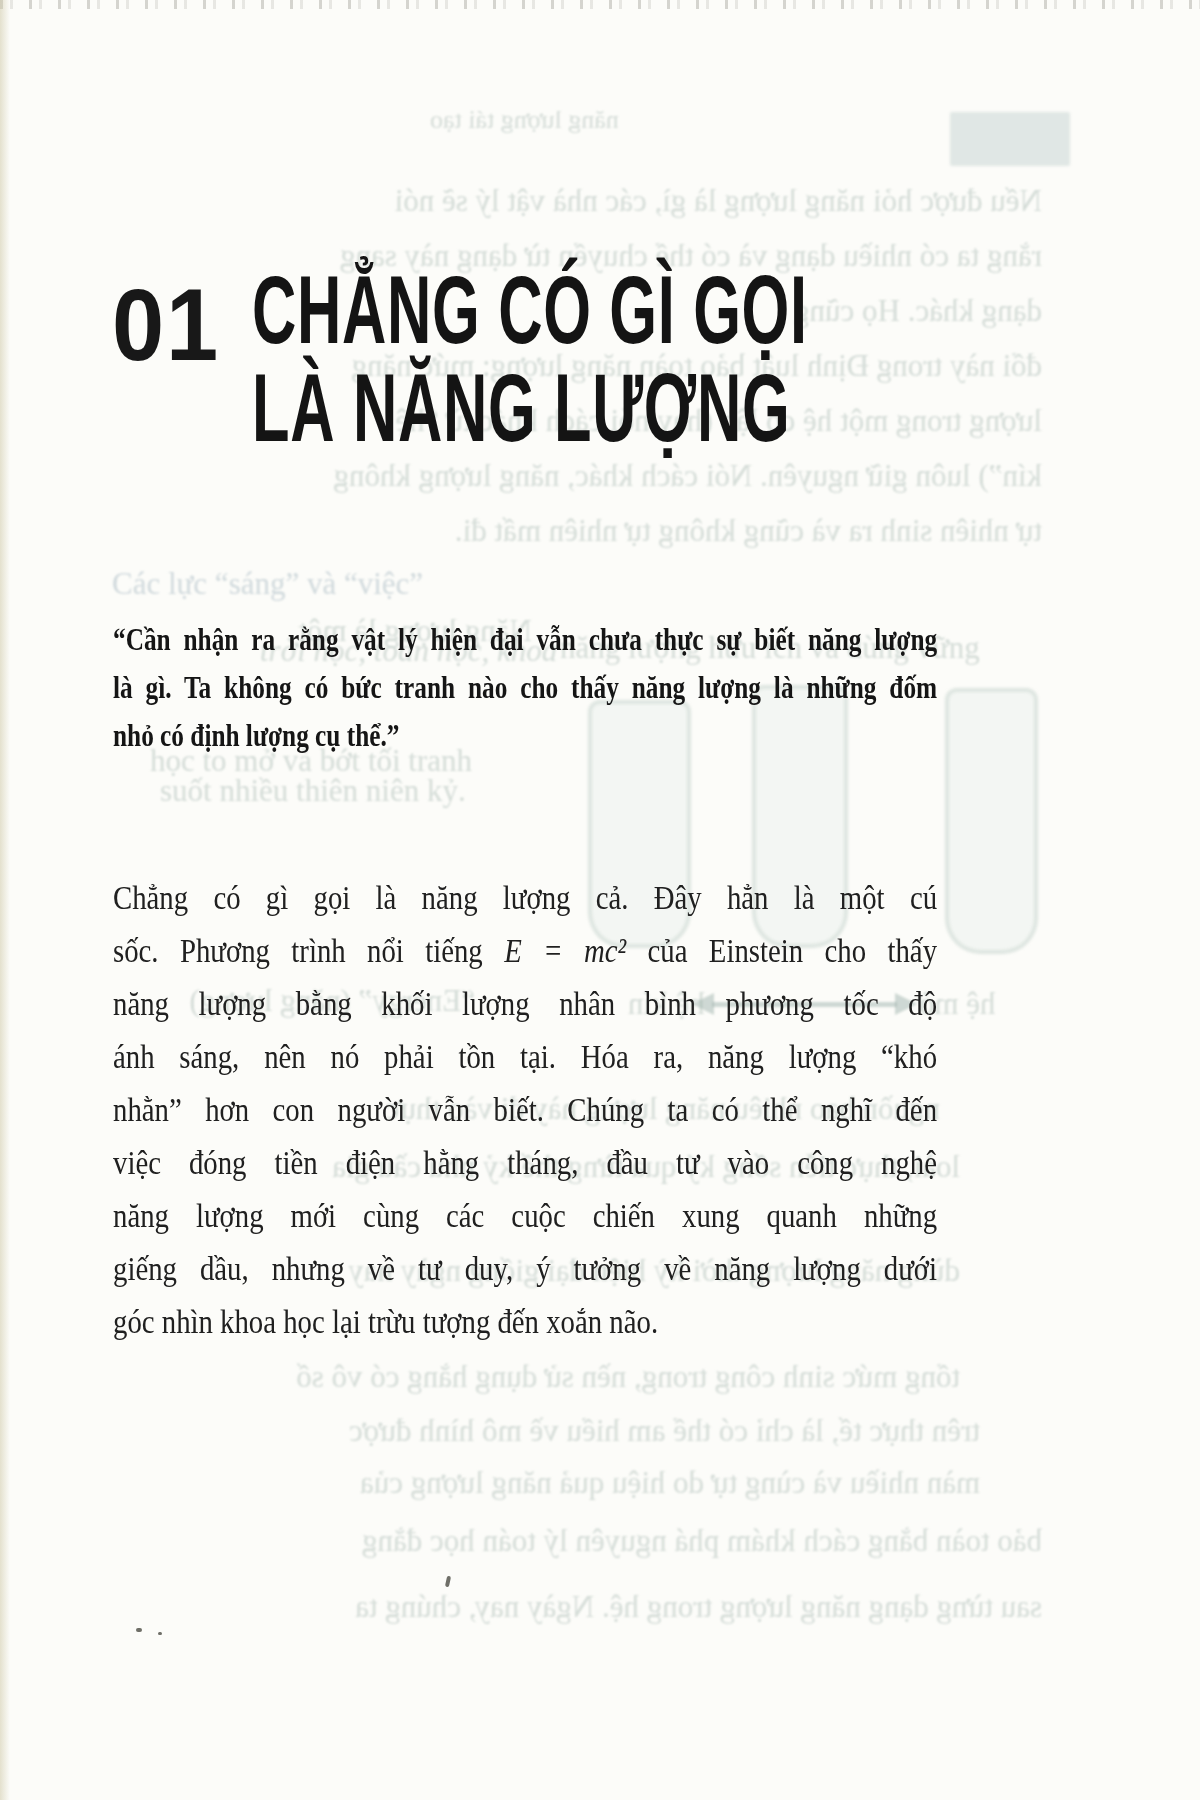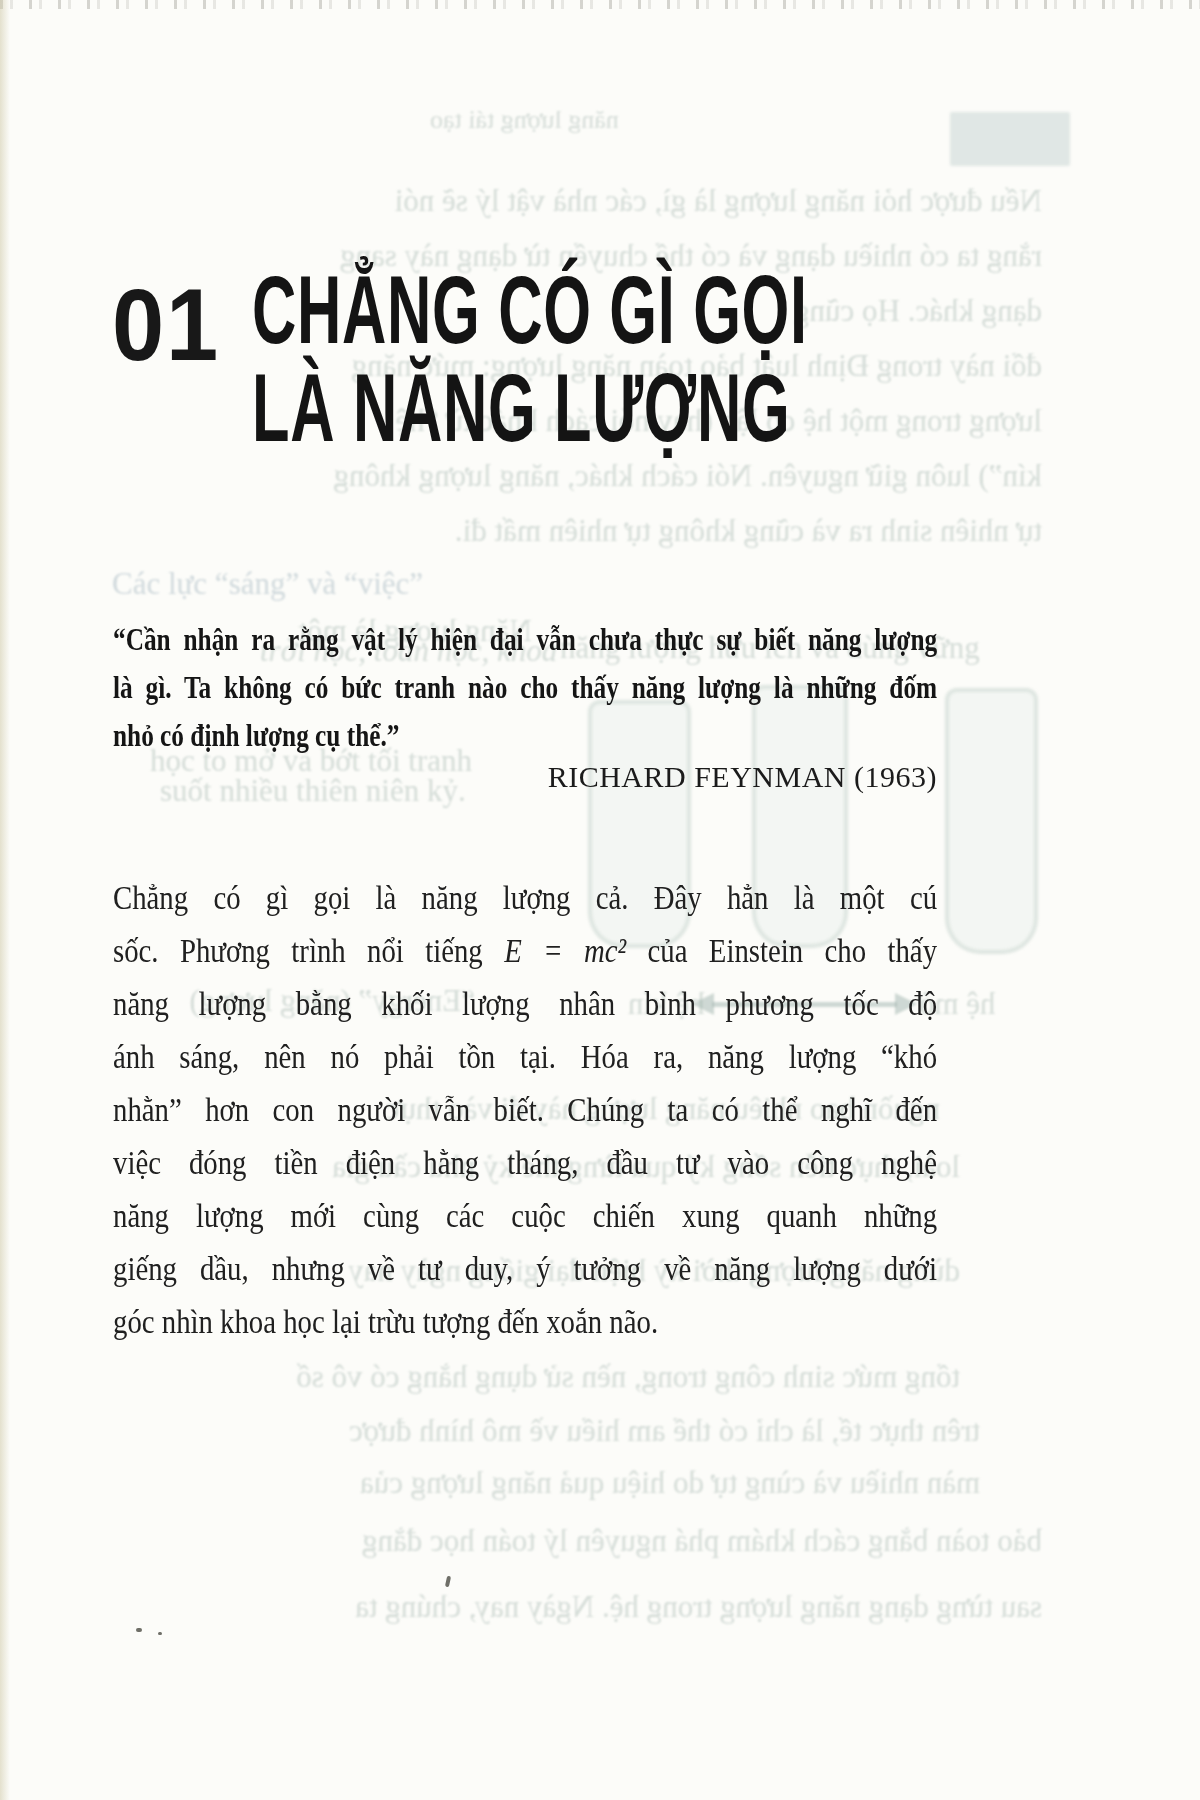--- a/index.html
+++ b/index.html
@@ -117,21 +117,20 @@
     <div class="chapnum">01</div>
     <div class="titleline t1">CHẲNG CÓ GÌ GỌI</div>
     <div class="titleline t2">LÀ NĂNG LƯỢNG</div>
 
     <div class="quote">
       <div class="ql">“Cần nhận ra rằng vật lý hiện đại vẫn chưa thực sự biết năng lượng</div>
       <div class="ql">là gì. Ta không có bức tranh nào cho thấy năng lượng là những đốm</div>
       <div class="ql last">nhỏ có định lượng cụ thể.”</div>
     </div>
 
-    <div class="attrib">RICHARD FEYNMAN (1963)</div>
 
     <div class="bodytext">
       <div class="bl">Chẳng có gì gọi là năng lượng cả. Đây hẳn là một cú</div>
       <div class="bl"><span>sốc. Phương trình nổi tiếng </span><span class="formula">E = mc²</span><span> của Einstein cho thấy</span></div>
       <div class="bl">năng lượng bằng khối lượng nhân bình phương tốc độ</div>
       <div class="bl">ánh sáng, nên nó phải tồn tại. Hóa ra, năng lượng “khó</div>
       <div class="bl">nhằn” hơn con người vẫn biết. Chúng ta có thể nghĩ đến</div>
       <div class="bl">việc đóng tiền điện hằng tháng, đầu tư vào công nghệ</div>
       <div class="bl">năng lượng mới cùng các cuộc chiến xung quanh những</div>
       <div class="bl">giếng dầu, nhưng về tư duy, ý tưởng về năng lượng dưới</div>

